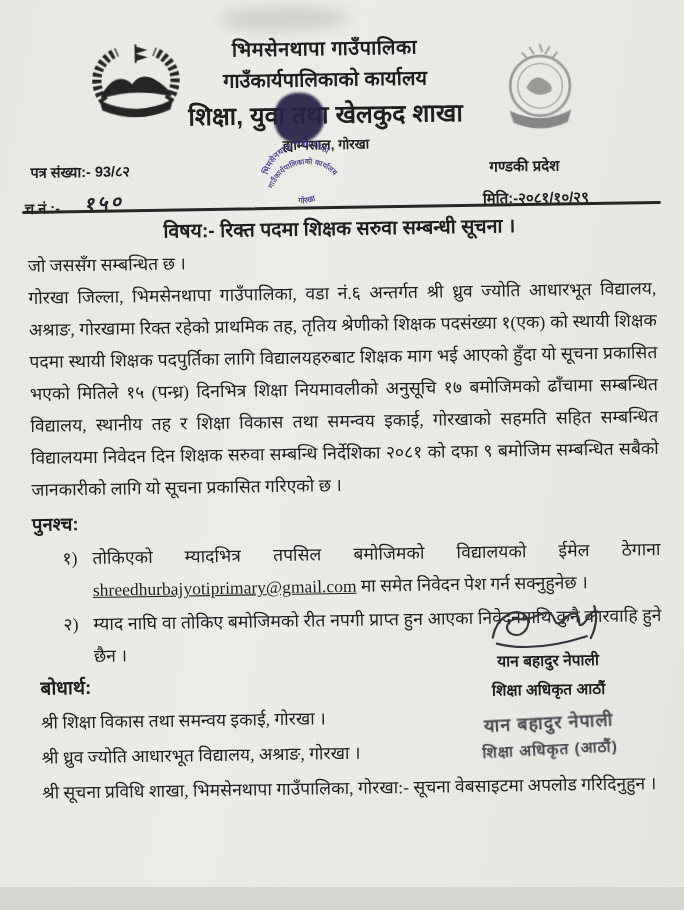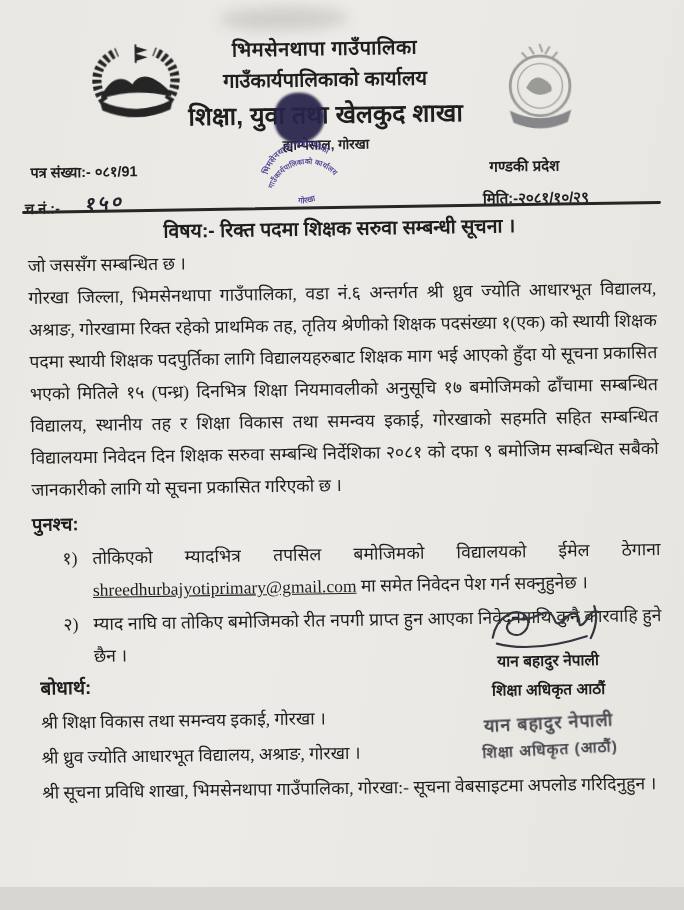--- a/index.html
+++ b/index.html
@@ -97,21 +97,21 @@
       <circle cx="45" cy="50" r="32" fill="none" stroke="#8d8d8a" stroke-width="3"></circle>
       <circle cx="45" cy="50" r="24" fill="none" stroke="#9a9a97" stroke-width="1.5"></circle>
       <path d="M30,52 q8,-16 19,-9 q11,6 8,13 q-15,9 -27,-4 z" fill="#8d8d8a"></path>
       <path d="M12,76 q33,17 66,0 l-4,13 q-29,13 -58,0 z" fill="#76767a"></path>
     </svg>
 
     <div class="province">गण्डकी प्रदेश</div>
 
     <div class="letter-no">
       <span>पत्र संख्या:-</span>
-      <span>०८१/91</span>
+      <span>93/८२</span>
     </div>
 
     <div class="chalani">
       <span>च.नं.:-</span>
       <span class="hand">१५०</span>
     </div>
 
     <div class="date-line">
       <span>मिति:-</span><span>२०८१/१०/२९</span>
     </div>

